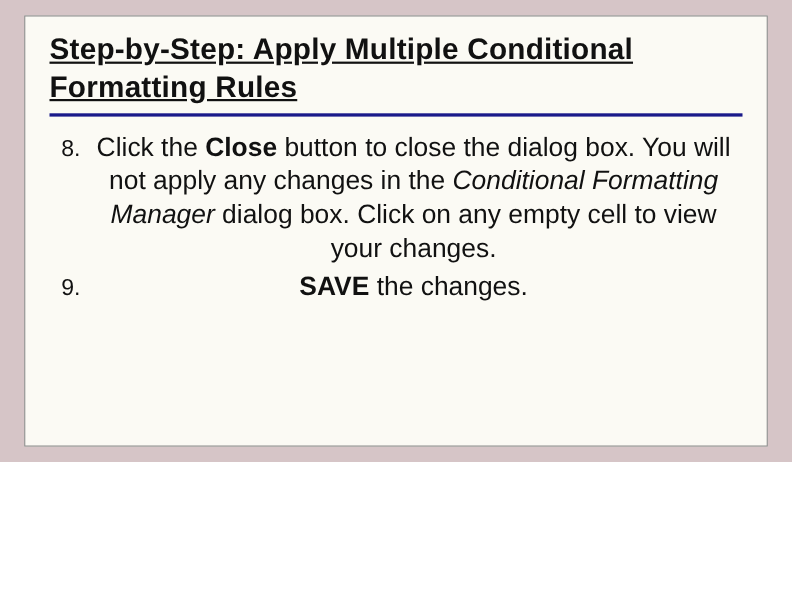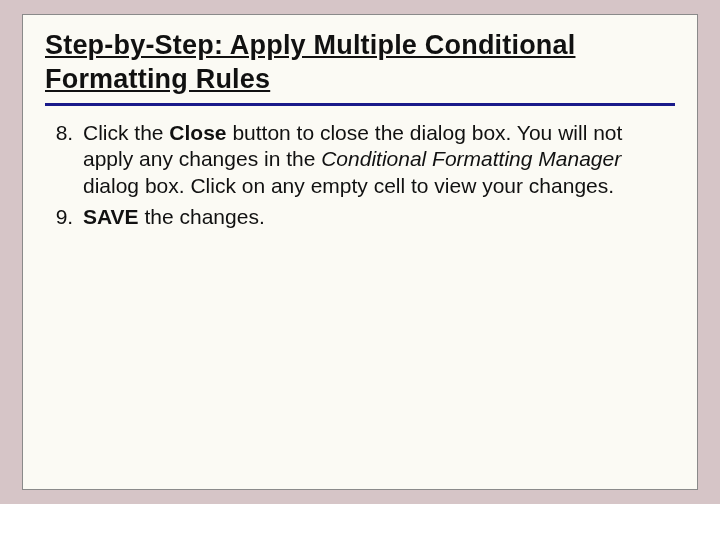--- a/index.html
+++ b/index.html
@@ -6,21 +6,21 @@
     margin: 0;
     padding: 0;
     width: 720px;
     height: 540px;
     font-family: Arial, Helvetica, sans-serif;
     background: #fff;
   }
   .slide {
     box-sizing: border-box;
     width: 720px;
-    height: 504px;
+    height: 420px;
     background: #d6c5c7;
     position: relative;
     padding-left: 20px;
   }
   .content-box {
     position: absolute;
     left: 22px;
     top: 14px;
     right: 22px;
     bottom: 14px;
@@ -40,22 +40,23 @@
   }
   .title-rule {
     border: none;
     border-top: 3px solid #1a1a8a;
     margin: 6px 0 14px 0;
   }
   ol.steps {
     margin: 0;
     padding: 0 6px 0 34px;
     color: #111;
-    font-size: 21px;
+    font-size: 24px;
     line-height: 1.28;
+    text-align: center;
   }
   ol.steps > li {
     margin: 0 0 4px 0;
     padding-left: 4px;
   }
   ol.steps > li::marker {
     font-size: 21px;
   }
   .b { font-weight: bold; }
   .i { font-style: italic; }

